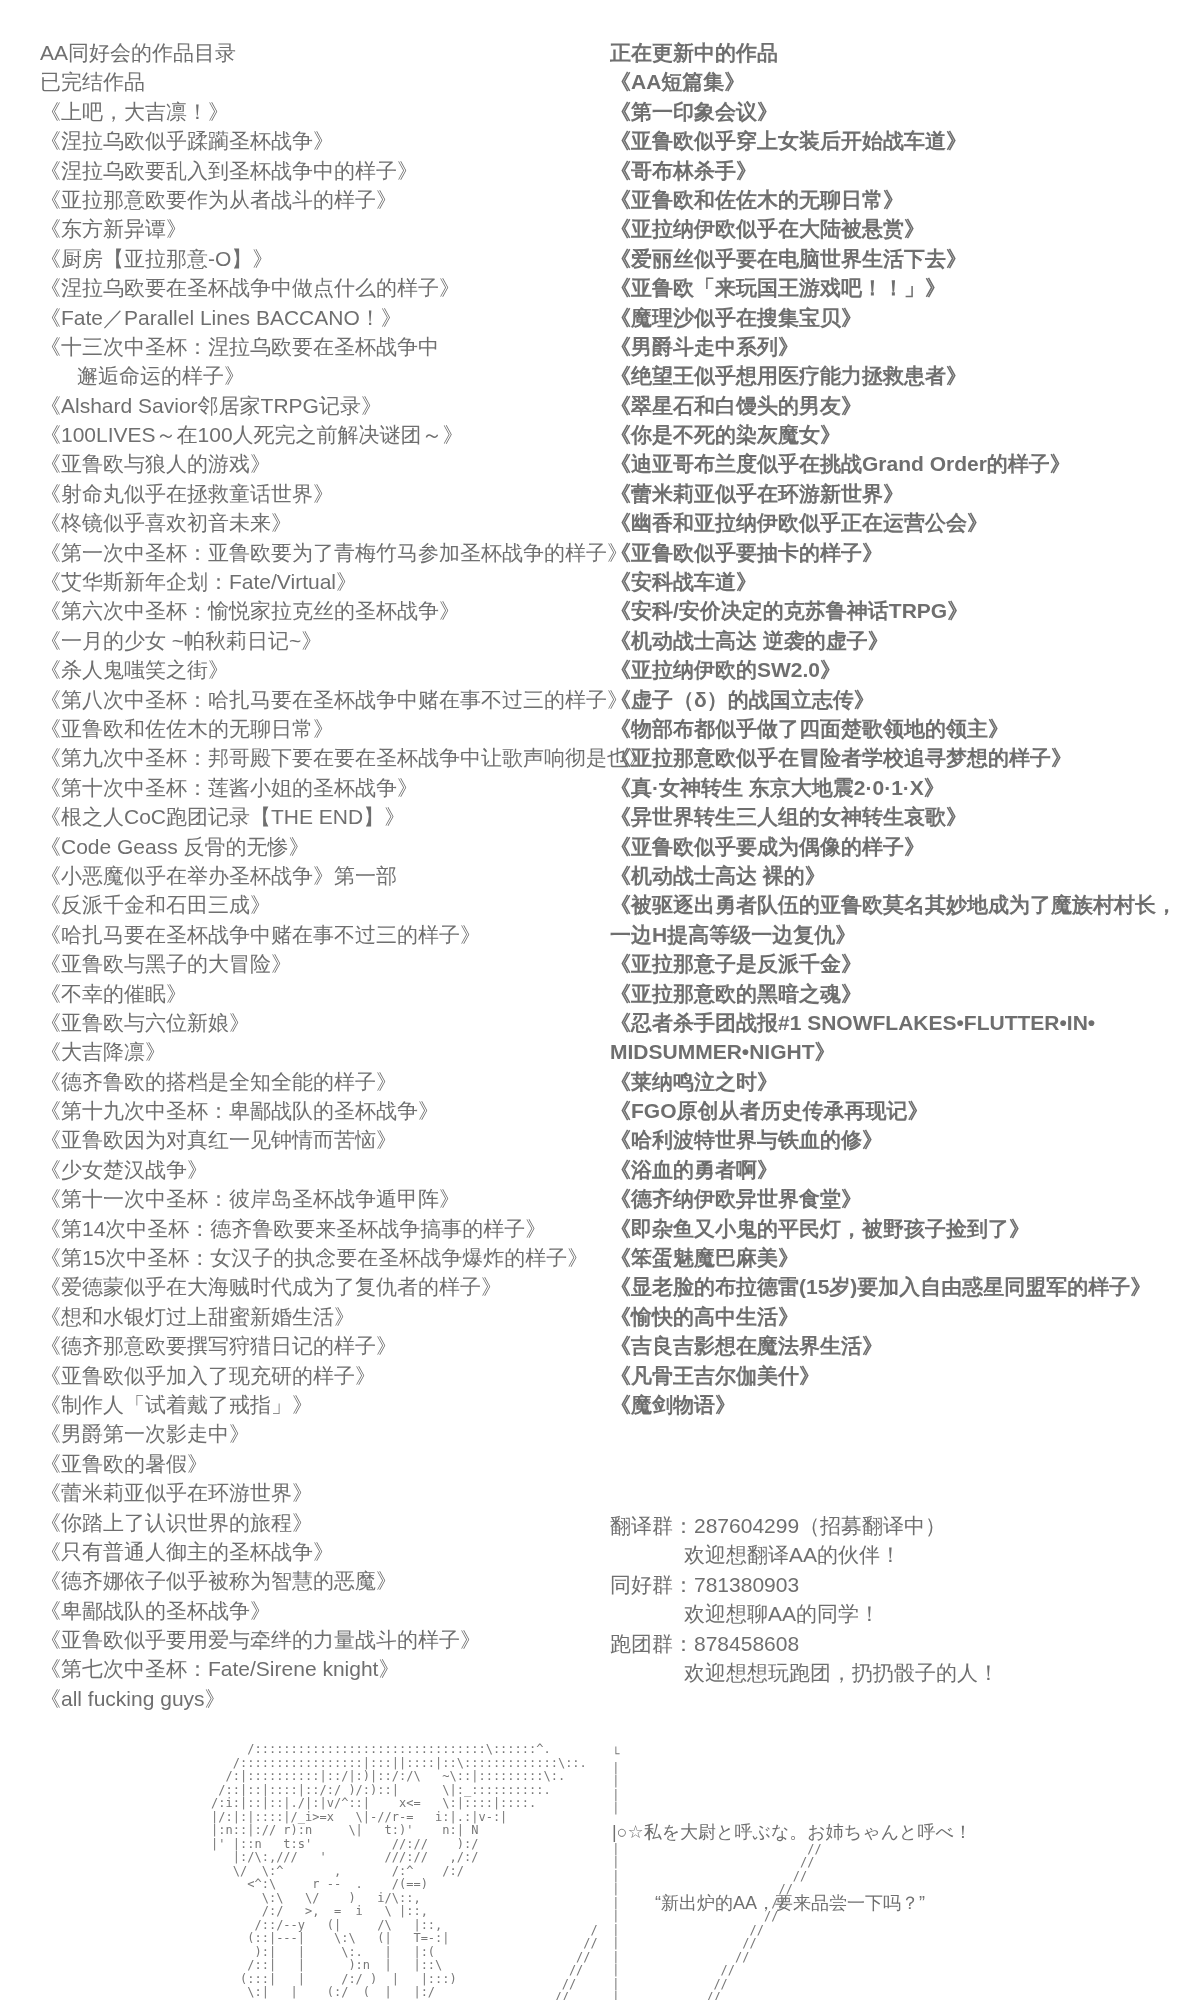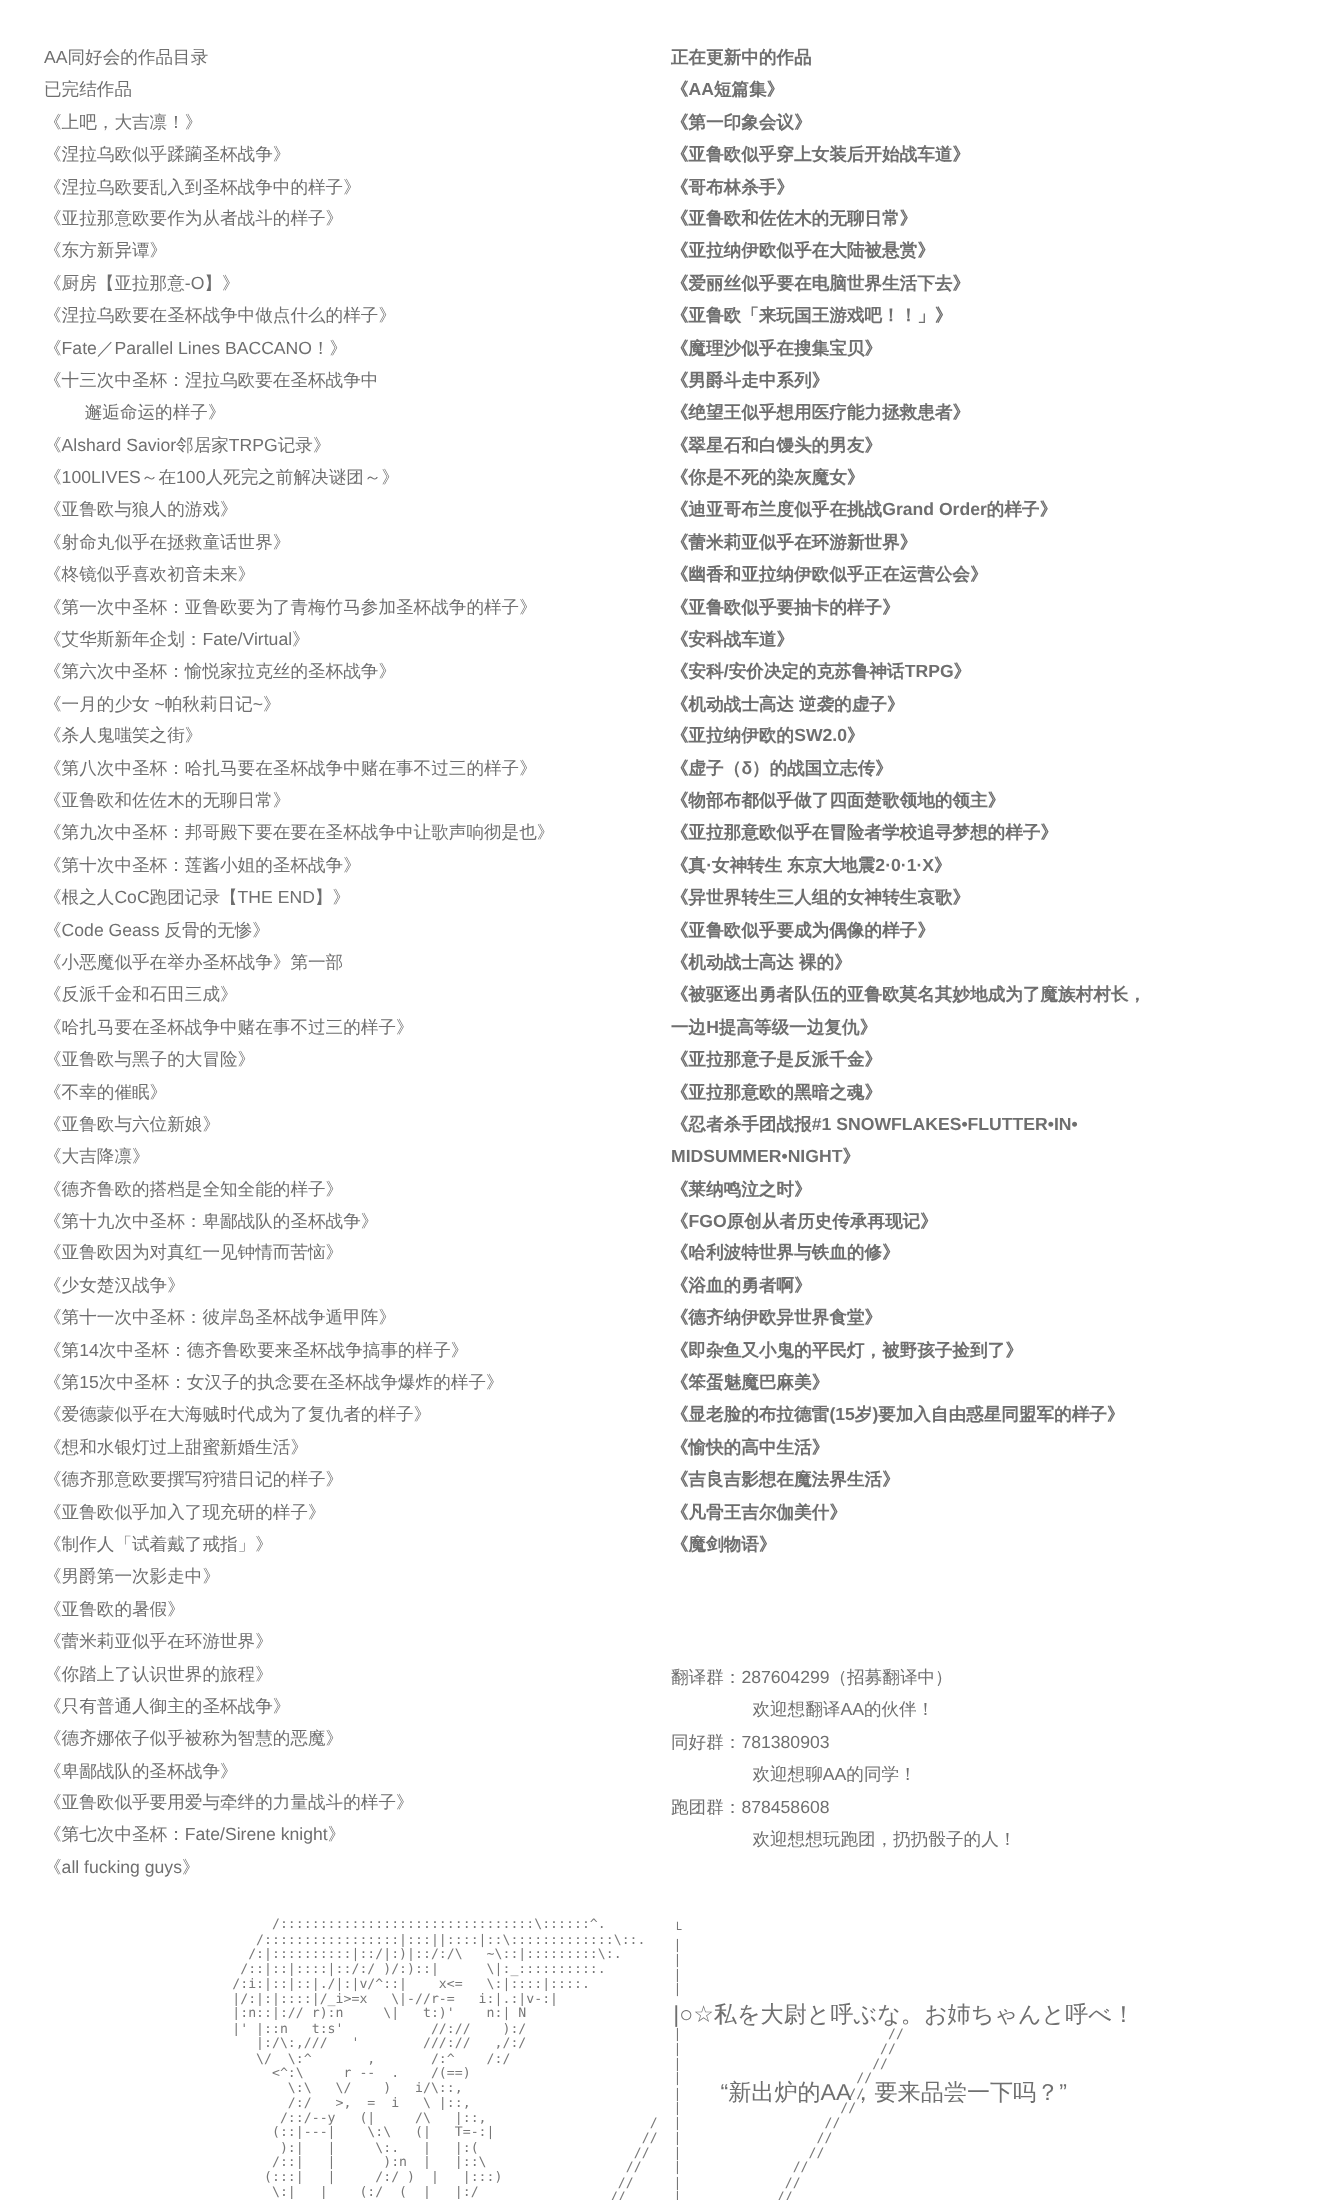--- a/index.html
+++ b/index.html
@@ -1,33 +1,33 @@
 <!DOCTYPE html>
 <html><head>
 <meta charset="utf-8">
 <style>
   html,body{margin:0;padding:0;}
   body{
     width:1202px;height:2000px;overflow:hidden;position:relative;
     background:#ffffff;color:#6f6f6f;
     font-family:"Liberation Sans","DejaVu Sans",sans-serif;
   }
-  .col{position:absolute;font-size:16px;line-height:29.4px;white-space:nowrap;font-weight:400;}
+  .col{position:absolute;font-size:21px;line-height:29.4px;white-space:nowrap;font-weight:400;}
   .line{height:29.4px;}
   #left-column{left:40px;top:38px;}
   #right-column{left:610px;top:38px;font-weight:bold;}
   #qq-groups{left:610px;top:1511px;}
   .art{
     position:absolute;margin:0;color:#777777;
     font-family:"DejaVu Sans Mono",monospace;
     font-size:12px;line-height:13.5px;white-space:pre;
   }
   #ascii-art-face{left:175px;top:1743px;}
   #ascii-art-pole{left:540px;top:1748px;}
-  .dialogue{position:absolute;font-size:21px;line-height:28px;white-space:nowrap;color:#6f6f6f;}
+  .dialogue{position:absolute;font-size:18px;line-height:28px;white-space:nowrap;color:#6f6f6f;}
   #jp-dialogue{left:612px;top:1818px;}
   #cn-dialogue{left:655px;top:1889px;}
 </style>
 </head>
 <body>
 
 <div id="left-column" class="col">
   <div class="line">AA同好会的作品目录</div>
   <div class="line">已完结作品</div>
   <div>

